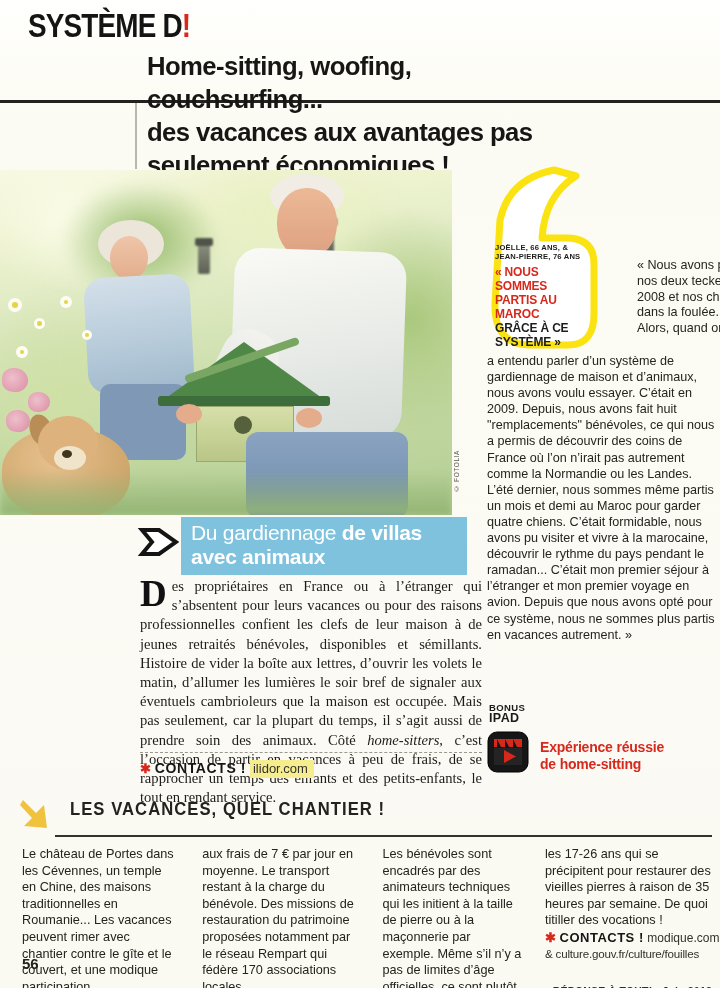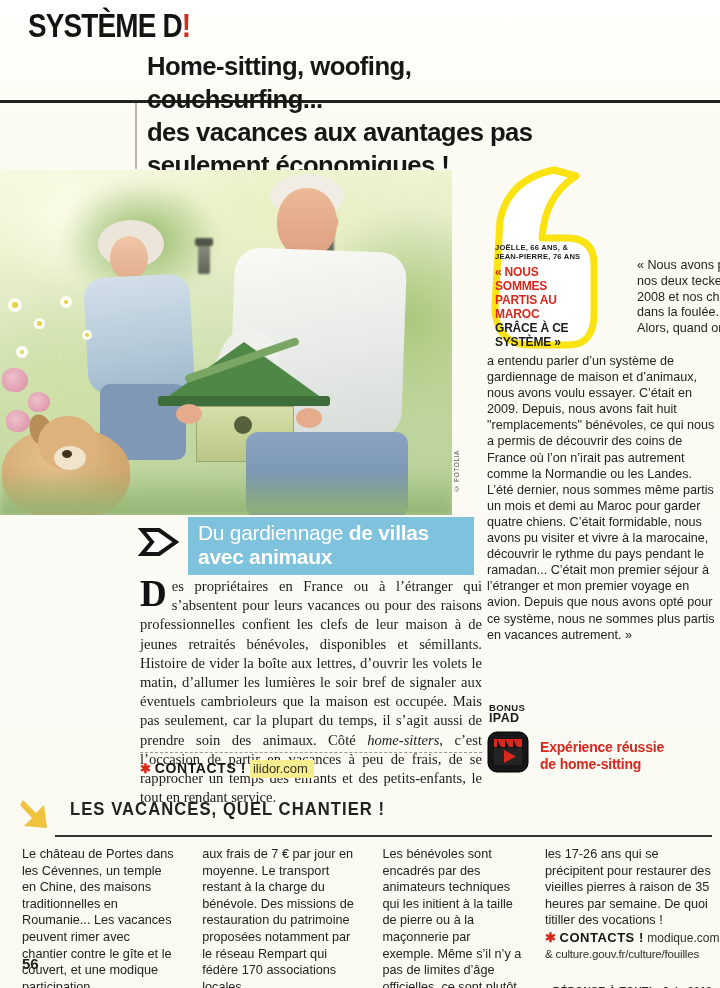--- a/index.html
+++ b/index.html
@@ -58,21 +58,21 @@
   .attribution{position:absolute;left:495px;top:243px;width:92px;}
   .attr-names{font-size:7.6px;font-weight:bold;letter-spacing:.2px;line-height:9px;color:#1c1c1a;}
   .attr-head{margin-top:4px;font-size:12.5px;font-weight:bold;line-height:14px;letter-spacing:-.2px;transform:scaleX(.96);transform-origin:left top;}
   .attr-head .red{color:#d7281c;}
   .attr-head .blk{color:#1c1c1a;}
   .q-narrow{position:absolute;left:601px;top:258px;width:114px;font-size:12.6px;line-height:15.8px;color:#262420;margin-left:36px;}
   .q-wide{position:absolute;left:487px;top:353px;width:231px;font-size:12.6px;line-height:16.1px;color:#262420;}
   
   .sec1-head{position:absolute;left:137px;top:517px;display:flex;align-items:flex-start;}
   .arrow1{margin-top:6px;flex:0 0 auto;}
-  .bluebox{margin-left:9px;width:266px;background:#7fc2de;color:#fff;padding:4px 10px 6px 10px;
+  .bluebox{margin-left:2px;width:266px;background:#7fc2de;color:#fff;padding:4px 10px 6px 10px;
     font-size:21px;line-height:24px;letter-spacing:-.3px;}
   .bluebox b{font-weight:bold;}
   .body-text{position:absolute;left:140px;top:577px;width:342px;font-family:"Liberation Serif",serif;
     font-size:14.6px;line-height:19.2px;text-align:justify;color:#1e1c19;}
   .dropcap{float:left;font-weight:bold;font-size:37px;line-height:29px;padding:2px 5px 0 0;color:#111;}
   .body-text i{font-style:italic;}
   .contacts-rule{position:absolute;left:140px;top:752px;width:342px;border-top:1.5px dashed #9a978d;}
   .contacts{position:absolute;left:140px;top:760px;font-size:14px;white-space:nowrap;}
   .star{color:#d7281c;font-size:13px;font-weight:bold;}
   .c-label{font-weight:bold;letter-spacing:.6px;color:#151513;}

